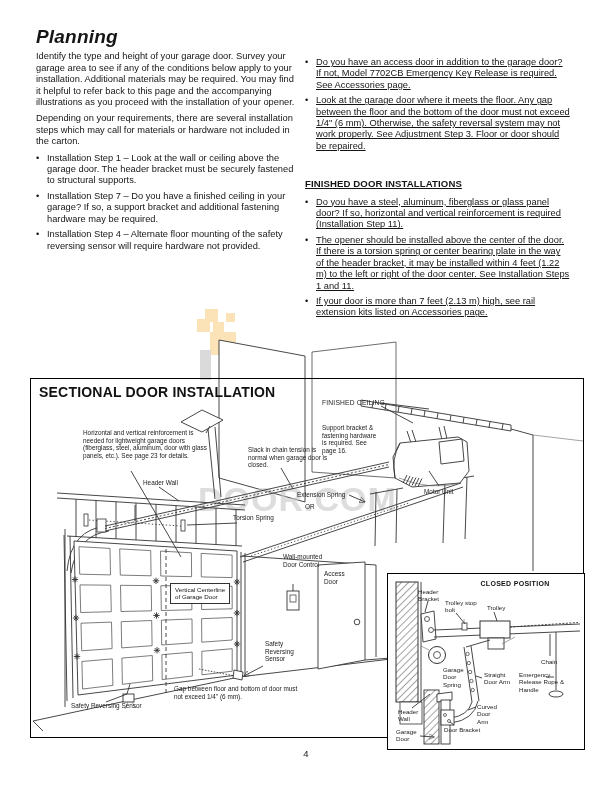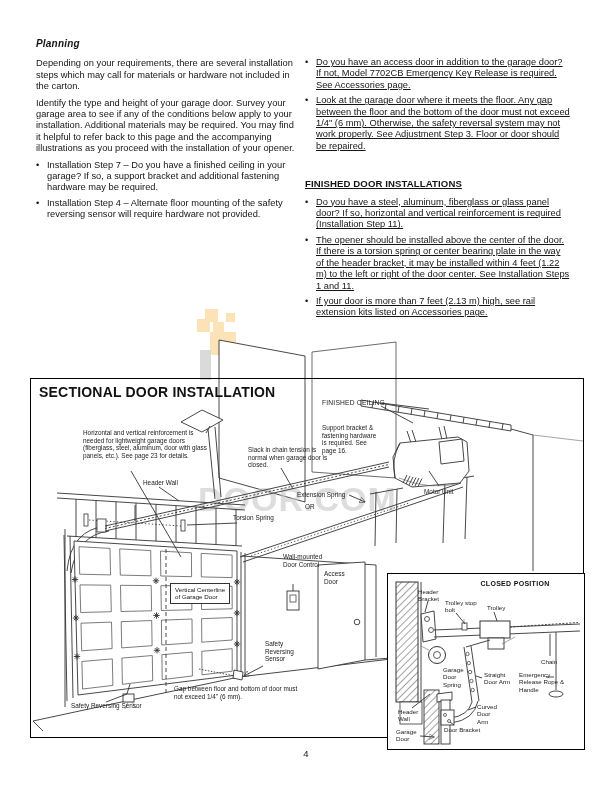--- a/index.html
+++ b/index.html
@@ -2,21 +2,21 @@
 <html><head>
 <meta charset="utf-8">
 <style>
   html,body{margin:0;padding:0;background:#888;}
   .page{position:relative;width:612px;height:792px;background:#fff;overflow:hidden;
         font-family:"Liberation Sans",sans-serif;color:#151515;}
   
   .col{position:absolute;z-index:2;font-size:9.3px;line-height:11.4px;}
   .col-left{left:36px;top:30px;width:263px;}
   .col-right{left:305px;top:55px;width:265px;text-decoration:underline;}
-  h1.plan{font-size:10px;font-style:italic;font-weight:bold;margin:8px 0 9px 0;letter-spacing:.2px;}
+  h1.plan{font-size:19px;font-style:italic;font-weight:bold;margin:1px 0 9px 0;letter-spacing:.2px;}
   h2.sect{font-size:9.6px;font-weight:bold;margin:26px 0 7px 0;letter-spacing:.1px;}
   .col p{margin:0 0 5px 0;}
   ul.blist{list-style:none;margin:2px 0 0 0;padding:0;}
   ul.blist li{position:relative;padding-left:11px;margin:0 0 4px 0;}
   ul.blist li::before{content:"\2022";position:absolute;left:0;top:0;}
   
   .wm-svg{position:absolute;left:190px;top:300px;z-index:0;}
   .wm-text{position:absolute;left:198px;top:480px;width:230px;z-index:0;
            font-size:34px;font-weight:800;letter-spacing:1px;color:#c9c9c9;opacity:.62;}
   
@@ -58,23 +58,24 @@
       <rect x="20" y="32" width="26" height="23" fill="#fbe3b7"></rect>
       <rect x="10" y="50" width="11" height="30" fill="#dadada"></rect>
       <polygon points="29,40 115,56 115,202 29,178" fill="#fbe3b7" stroke="none"></polygon>
       <polygon points="122,52 206,42 206,178 122,172" fill="#dadada" stroke="none" opacity=".8"></polygon>
     </g>
   </svg>
   <div class="wm-text">DOOR.COM</div>
 
   <div class="col col-left">
     <h1 class="plan">Planning</h1>
+    <p>Identify the type and height of your garage door. Survey your garage area to see if any of the conditions below apply to your installation. Additional materials may be required. You may find it helpful to refer back to this page and the accompanying illustrations as you proceed with the installation of your opener.</p>
     <p>Depending on your requirements, there are several installation steps which may call for materials or hardware not included in the carton.</p>
-    <p>Identify the type and height of your garage door. Survey your garage area to see if any of the conditions below apply to your installation. Additional materials may be required. You may find it helpful to refer back to this page and the accompanying illustrations as you proceed with the installation of your opener.</p>
     <ul class="blist">
+      <li>Installation Step 1 – Look at the wall or ceiling above the garage door. The header bracket must be securely fastened to structural supports.</li>
       <li>Installation Step 7 – Do you have a finished ceiling in your garage? If so, a support bracket and additional fastening hardware may be required.</li>
       <li>Installation Step 4 – Alternate floor mounting of the safety reversing sensor will require hardware not provided.</li>
     </ul>
   </div>
 
   <div class="col col-right">
     <ul class="blist">
       <li>Do you have an access door in addition to the garage door? If not, Model 7702CB Emergency Key Release is required. See Accessories page.</li>
       <li>Look at the garage door where it meets the floor. Any gap between the floor and the bottom of the door must not exceed 1/4" (6 mm). Otherwise, the safety reversal system may not work properly. See Adjustment Step 3. Floor or door should be repaired.</li>
     </ul>

